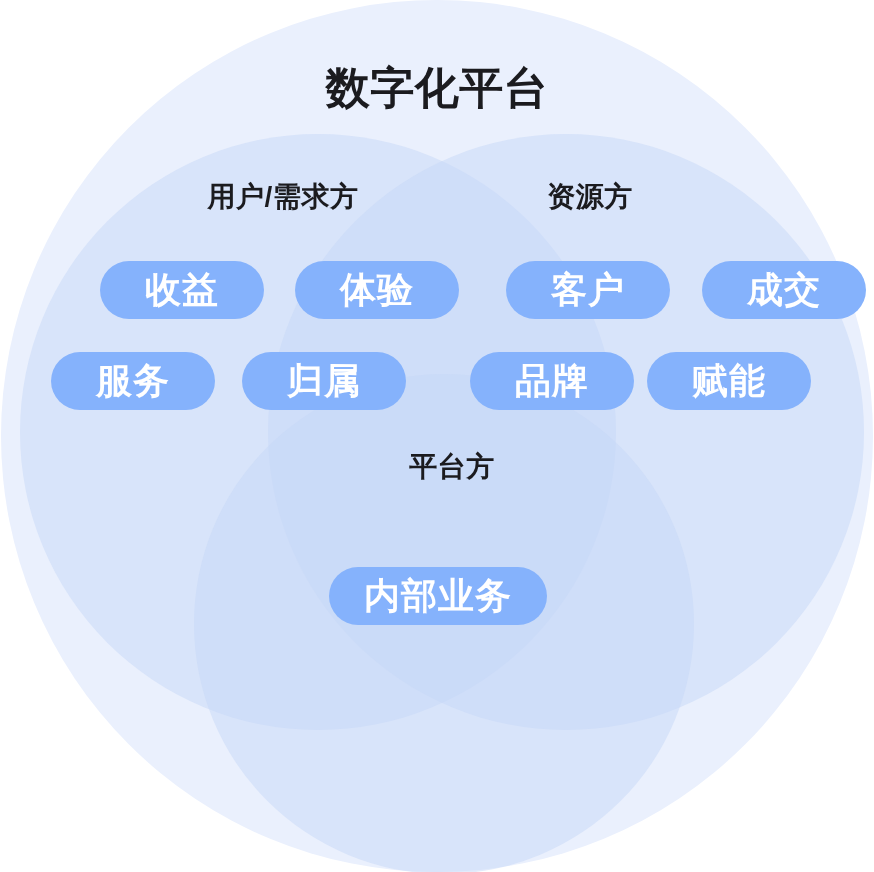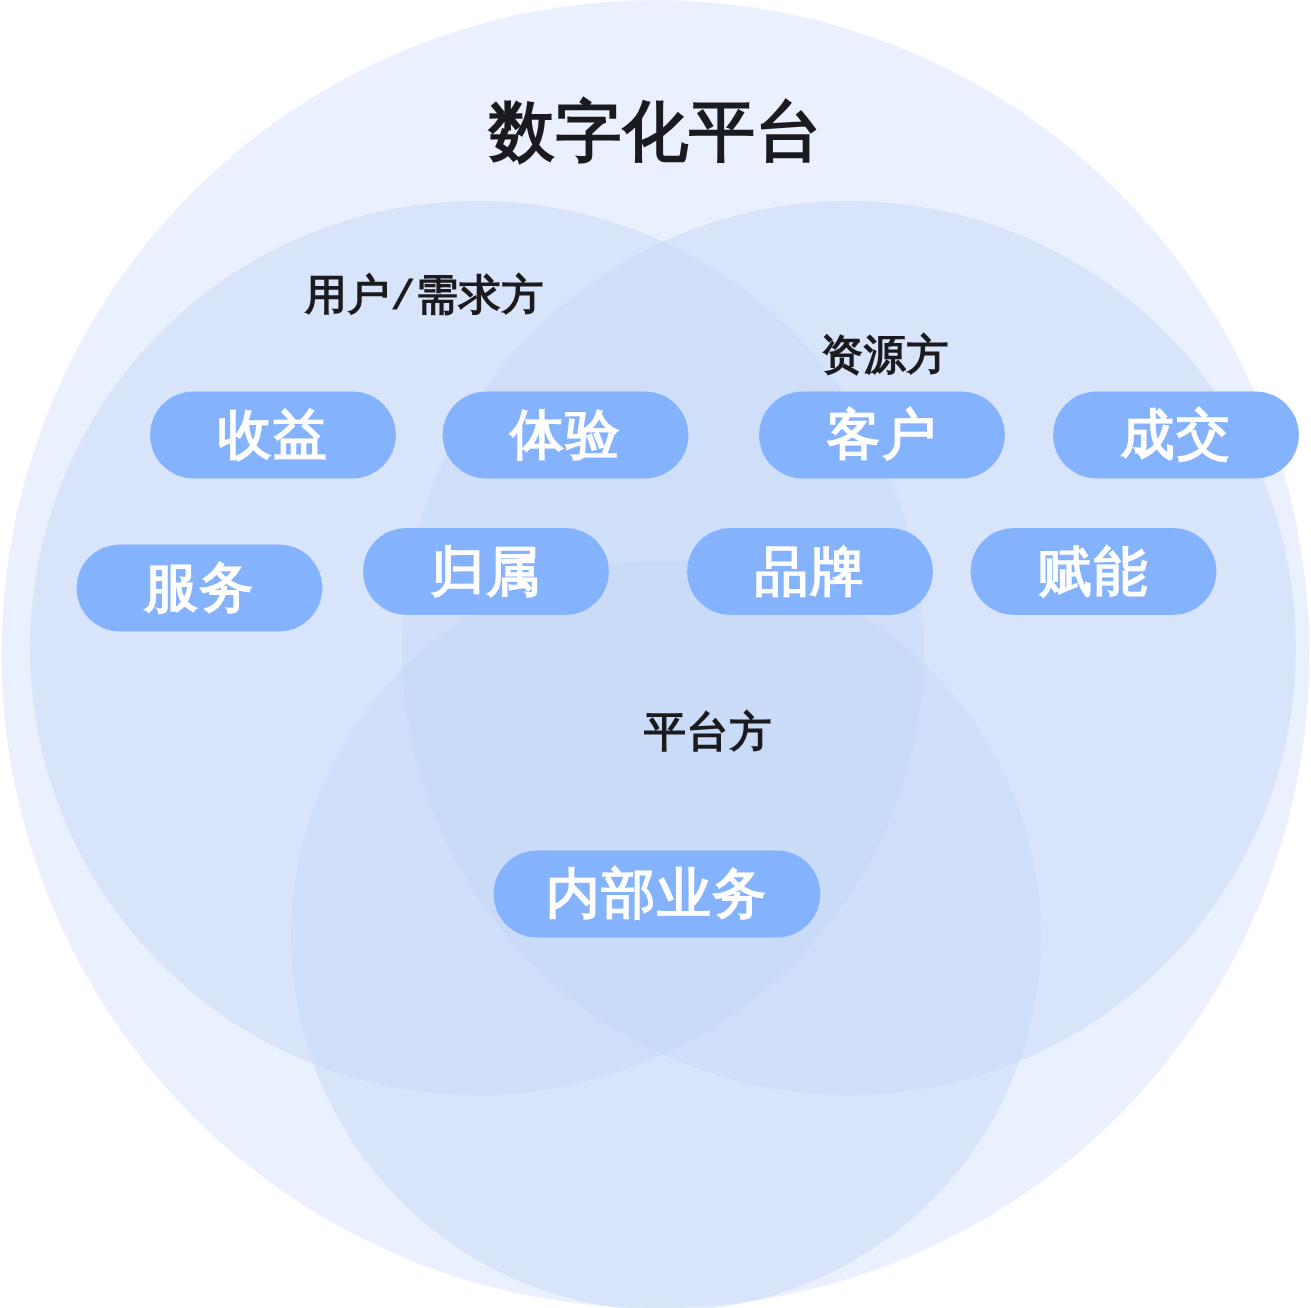--- a/index.html
+++ b/index.html
@@ -26,21 +26,20 @@
     width: 874px;
     height: 872px;
   }
   .layer {
     position: absolute;
     left: 0;
     top: 0;
     width: 874px;
     height: 872px;
     pointer-events: none;
-    font-family: Liberation Mono, monospace;
   }
   .layer > * { pointer-events: auto; }
 
   .heading {
     position: absolute;
     color: #1b1b1f;
     font-weight: 700;
     white-space: nowrap;
     letter-spacing: 0.5px;
     transform: translate(-50%, -50%);
@@ -84,30 +83,30 @@
 
     <circle cx="444" cy="624" r="250" fill="#c6d8f8" fill-opacity="0.5"></circle>
   </svg>
 
   <div class="layer">
 
     <div class="heading heading-main" style="left:437px; top:88px;">数字化平台</div>
 
     <div class="heading heading-sub" style="left:283px; top:197px;">用户/需求方</div>
 
-    <div class="heading heading-sub" style="left:590px; top:197px;margin-top:40px;">资源方</div>
+    <div class="heading heading-sub" style="left:590px; top:197px;">资源方</div>
 
-    <div class="heading heading-sub" style="left:452px; top:488px;margin-left:20px;">平台方</div>
+    <div class="heading heading-sub" style="left:452px; top:467px;">平台方</div>
 
     <div class="pill pill-2" style="left:182px; top:290px;">收益</div>
     <div class="pill pill-2" style="left:377px; top:290px;">体验</div>
     <div class="pill pill-2" style="left:784px; top:290px;">成交</div>
     <div class="pill pill-2" style="left:588px; top:290px;">客户</div>
 
-    <div class="pill pill-2" style="left:133px; top:392px;">服务</div>
+    <div class="pill pill-2" style="left:133px; top:381px;">服务</div>
     <div class="pill pill-2" style="left:324px; top:381px;">归属</div>
-    <div class="pill pill-2" style="left:540px; top:381px;">品牌</div>
+    <div class="pill pill-2" style="left:552px; top:381px;">品牌</div>
     <div class="pill pill-2" style="left:729px; top:381px;">赋能</div>
 
     <div class="pill pill-4" style="left:438px; top:596px;text-align:right;">内部业务</div>
 
   </div>
 </div>
 
 </body></html>

